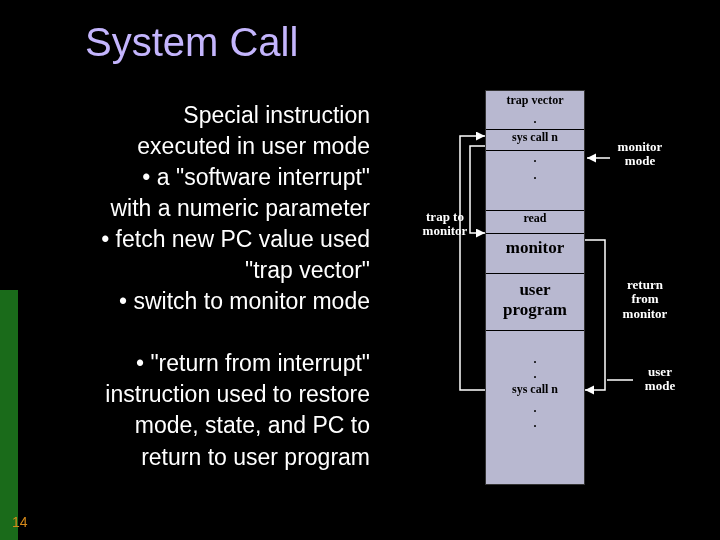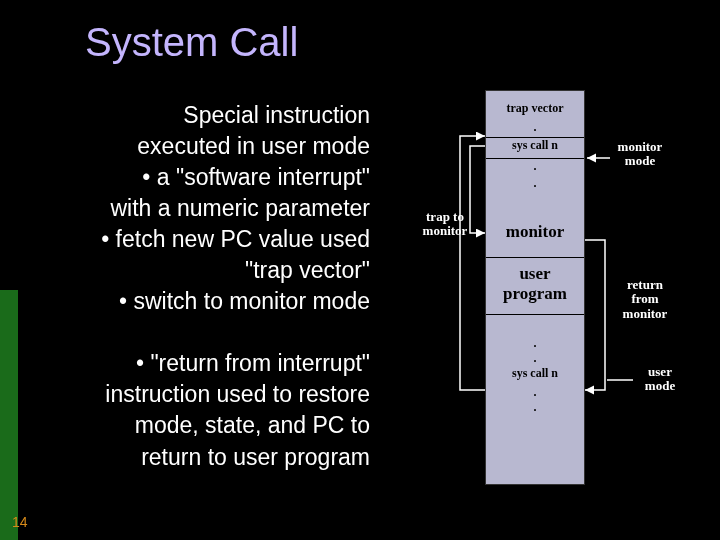--- a/index.html
+++ b/index.html
@@ -66,21 +66,21 @@
     box-sizing: border-box;
   }
   .cell {
     text-align: center;
     color: #000;
     font-weight: bold;
     font-size: 12px;
     line-height: 1.2;
     border-bottom: 1px solid rgba(0,0,0,0.0);
   }
-  .trap-vector { height: 18px; padding-top:10px;font-family:Liberation Serif, serif;}
+  .trap-vector { height: 18px; padding-top:2px;font-family:Liberation Serif, serif;}
   .dot1 { height: 16px; }
   .syscall-top { height: 20px; border-bottom:1px solid #000; border-top:1px solid #000;}
   .dot2 { height: 16px; }
   .dot3 { height: 16px; }
   .spacer1 { height: 24px; }
   .read-box { height: 22px; border-top:1px solid #000; border-bottom:1px solid #000;}
   .monitor-label { height: 34px; font-size:17px; padding-top:4px;}
   .user-program { height: 50px; font-size:17px; padding-top:6px; border-top:1px solid #000; border-bottom:1px solid #000;}
   .spacer2 { height: 20px; }
   .dot4 { height: 14px; }
@@ -127,20 +127,21 @@
 <div class="page-num">14</div>
 
 <div class="diagram">
   <div class="memory-box">
     <div class="cell trap-vector">trap vector</div>
     <div class="cell dot1">.</div>
     <div class="cell syscall-top">sys call n</div>
     <div class="cell dot2">.</div>
     <div class="cell dot3">.</div>
     <div class="cell spacer1"></div>
+    <div class="cell read-box">read</div>
     <div class="cell monitor-label">monitor</div>
     <div class="cell user-program" style="white-space:pre-line">user
 program</div>
     <div class="cell spacer2"></div>
     <div class="cell dot4">.</div>
     <div class="cell dot5">.</div>
     <div class="cell syscall-bottom">sys call n</div>
     <div class="cell dot6">.</div>
     <div class="cell dot7">.</div>
   </div>

